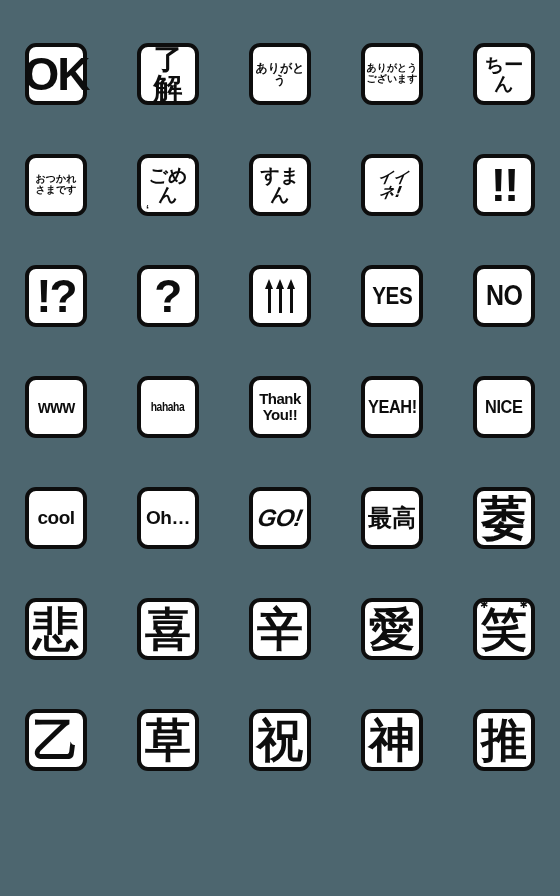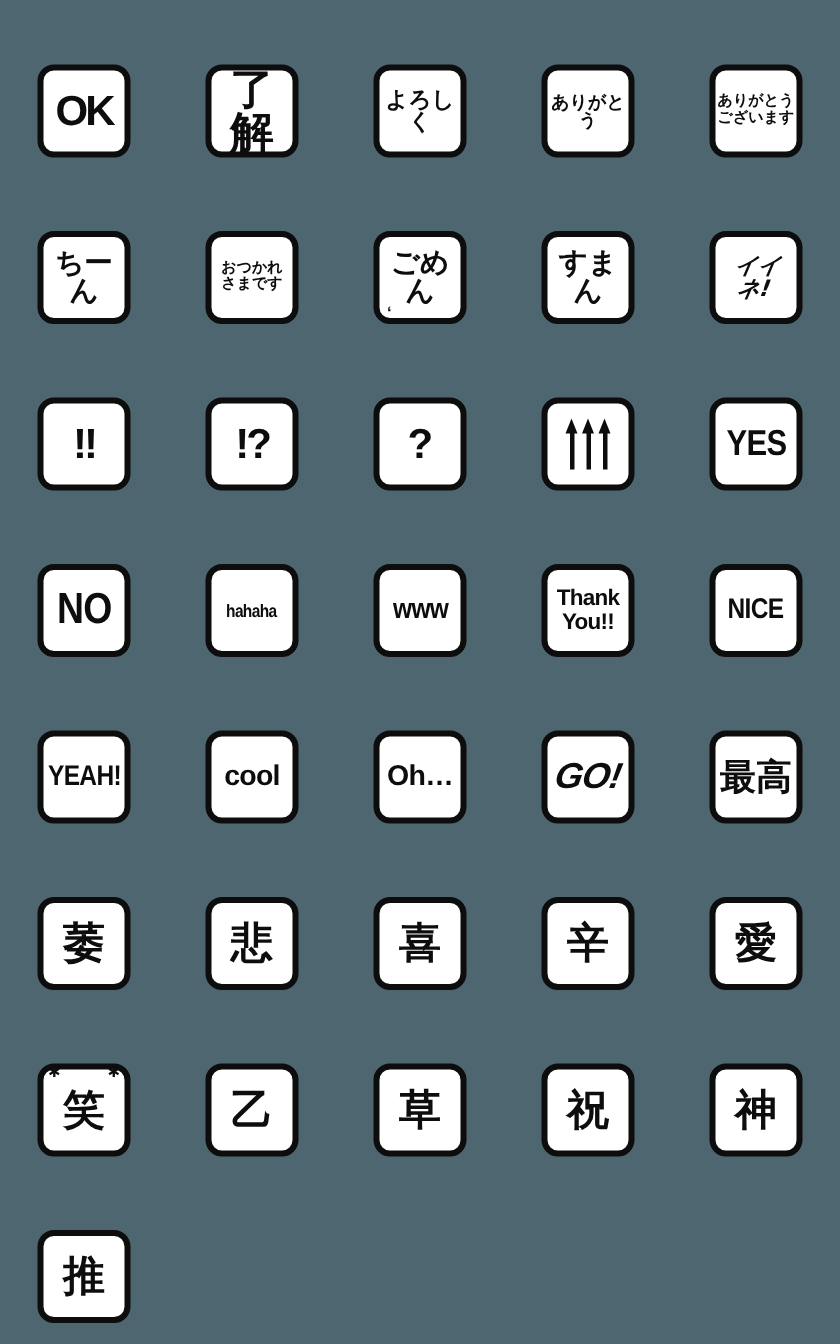--- a/index.html
+++ b/index.html
@@ -56,21 +56,21 @@
     line-height: 1.0;
     text-align: center;
     letter-spacing: -0.5px;
     white-space: pre-line;
     display: block;
     padding: 0 1px;
     transform-origin: center center;
   }
 
   
-  .sz-xxl .tile-label { font-size: 28px; }
+  .sz-xxl .tile-label { font-size: 46px; }
   .sz-xl  .tile-label { font-size: 29px; }
   .sz-lg  .tile-label { font-size: 24px; }
   .sz-md  .tile-label { font-size: 19px; }
   .sz-sm  .tile-label { font-size: 15px; }
   .sz-xs  .tile-label { font-size: 12px; }
   .sz-xxs .tile-label { font-size: 10px; }
 
   
   .it .tile-label { font-style: italic; transform: skewX(-10deg); }
   .tight .tile-label { letter-spacing: -2px; }
@@ -137,25 +137,20 @@
       <div class="tile sz-xxl tight">
         <span class="tile-label">OK</span>
       </div>
     </div>
     <div class="cell">
       <div class="tile sz-xl cjk">
         <span class="tile-label">了解</span>
       </div>
     </div>
     <div class="cell">
-      <div class="tile sz-sm cjk">
-        <span class="tile-label">よろしく</span>
-      </div>
-    </div>
-    <div class="cell">
       <div class="tile sz-xs cjk">
         <span class="tile-label">ありがとう</span>
       </div>
     </div>
     <div class="cell">
       <div class="tile sz-xxs cjk two-line">
         <span class="tile-label">ありがとう
 ございます</span>
       </div>
     </div>
@@ -215,43 +210,43 @@
       <div class="tile sz-lg cond">
         <span class="tile-label">YES</span>
       </div>
     </div>
     <div class="cell">
       <div class="tile sz-xl cond">
         <span class="tile-label">NO</span>
       </div>
     </div>
     <div class="cell">
+      <div class="tile sz-md cond">
+        <span class="tile-label">www</span>
+      </div>
+    </div>
+    <div class="cell">
       <div class="tile sz-xs cond">
         <span class="tile-label">hahaha</span>
-      </div>
-    </div>
-    <div class="cell">
-      <div class="tile sz-md cond">
-        <span class="tile-label">www</span>
       </div>
     </div>
     <div class="cell">
       <div class="tile sz-sm two-line">
         <span class="tile-label">Thank
 You!!</span>
       </div>
     </div>
     <div class="cell">
       <div class="tile sz-md cond">
+        <span class="tile-label">YEAH!</span>
+      </div>
+    </div>
+    <div class="cell">
+      <div class="tile sz-md cond">
         <span class="tile-label">NICE</span>
-      </div>
-    </div>
-    <div class="cell">
-      <div class="tile sz-md cond">
-        <span class="tile-label">YEAH!</span>
       </div>
     </div>
     <div class="cell">
       <div class="tile sz-md">
         <span class="tile-label">cool</span>
       </div>
     </div>
     <div class="cell">
       <div class="tile sz-md">
         <span class="tile-label">Oh…</span>

